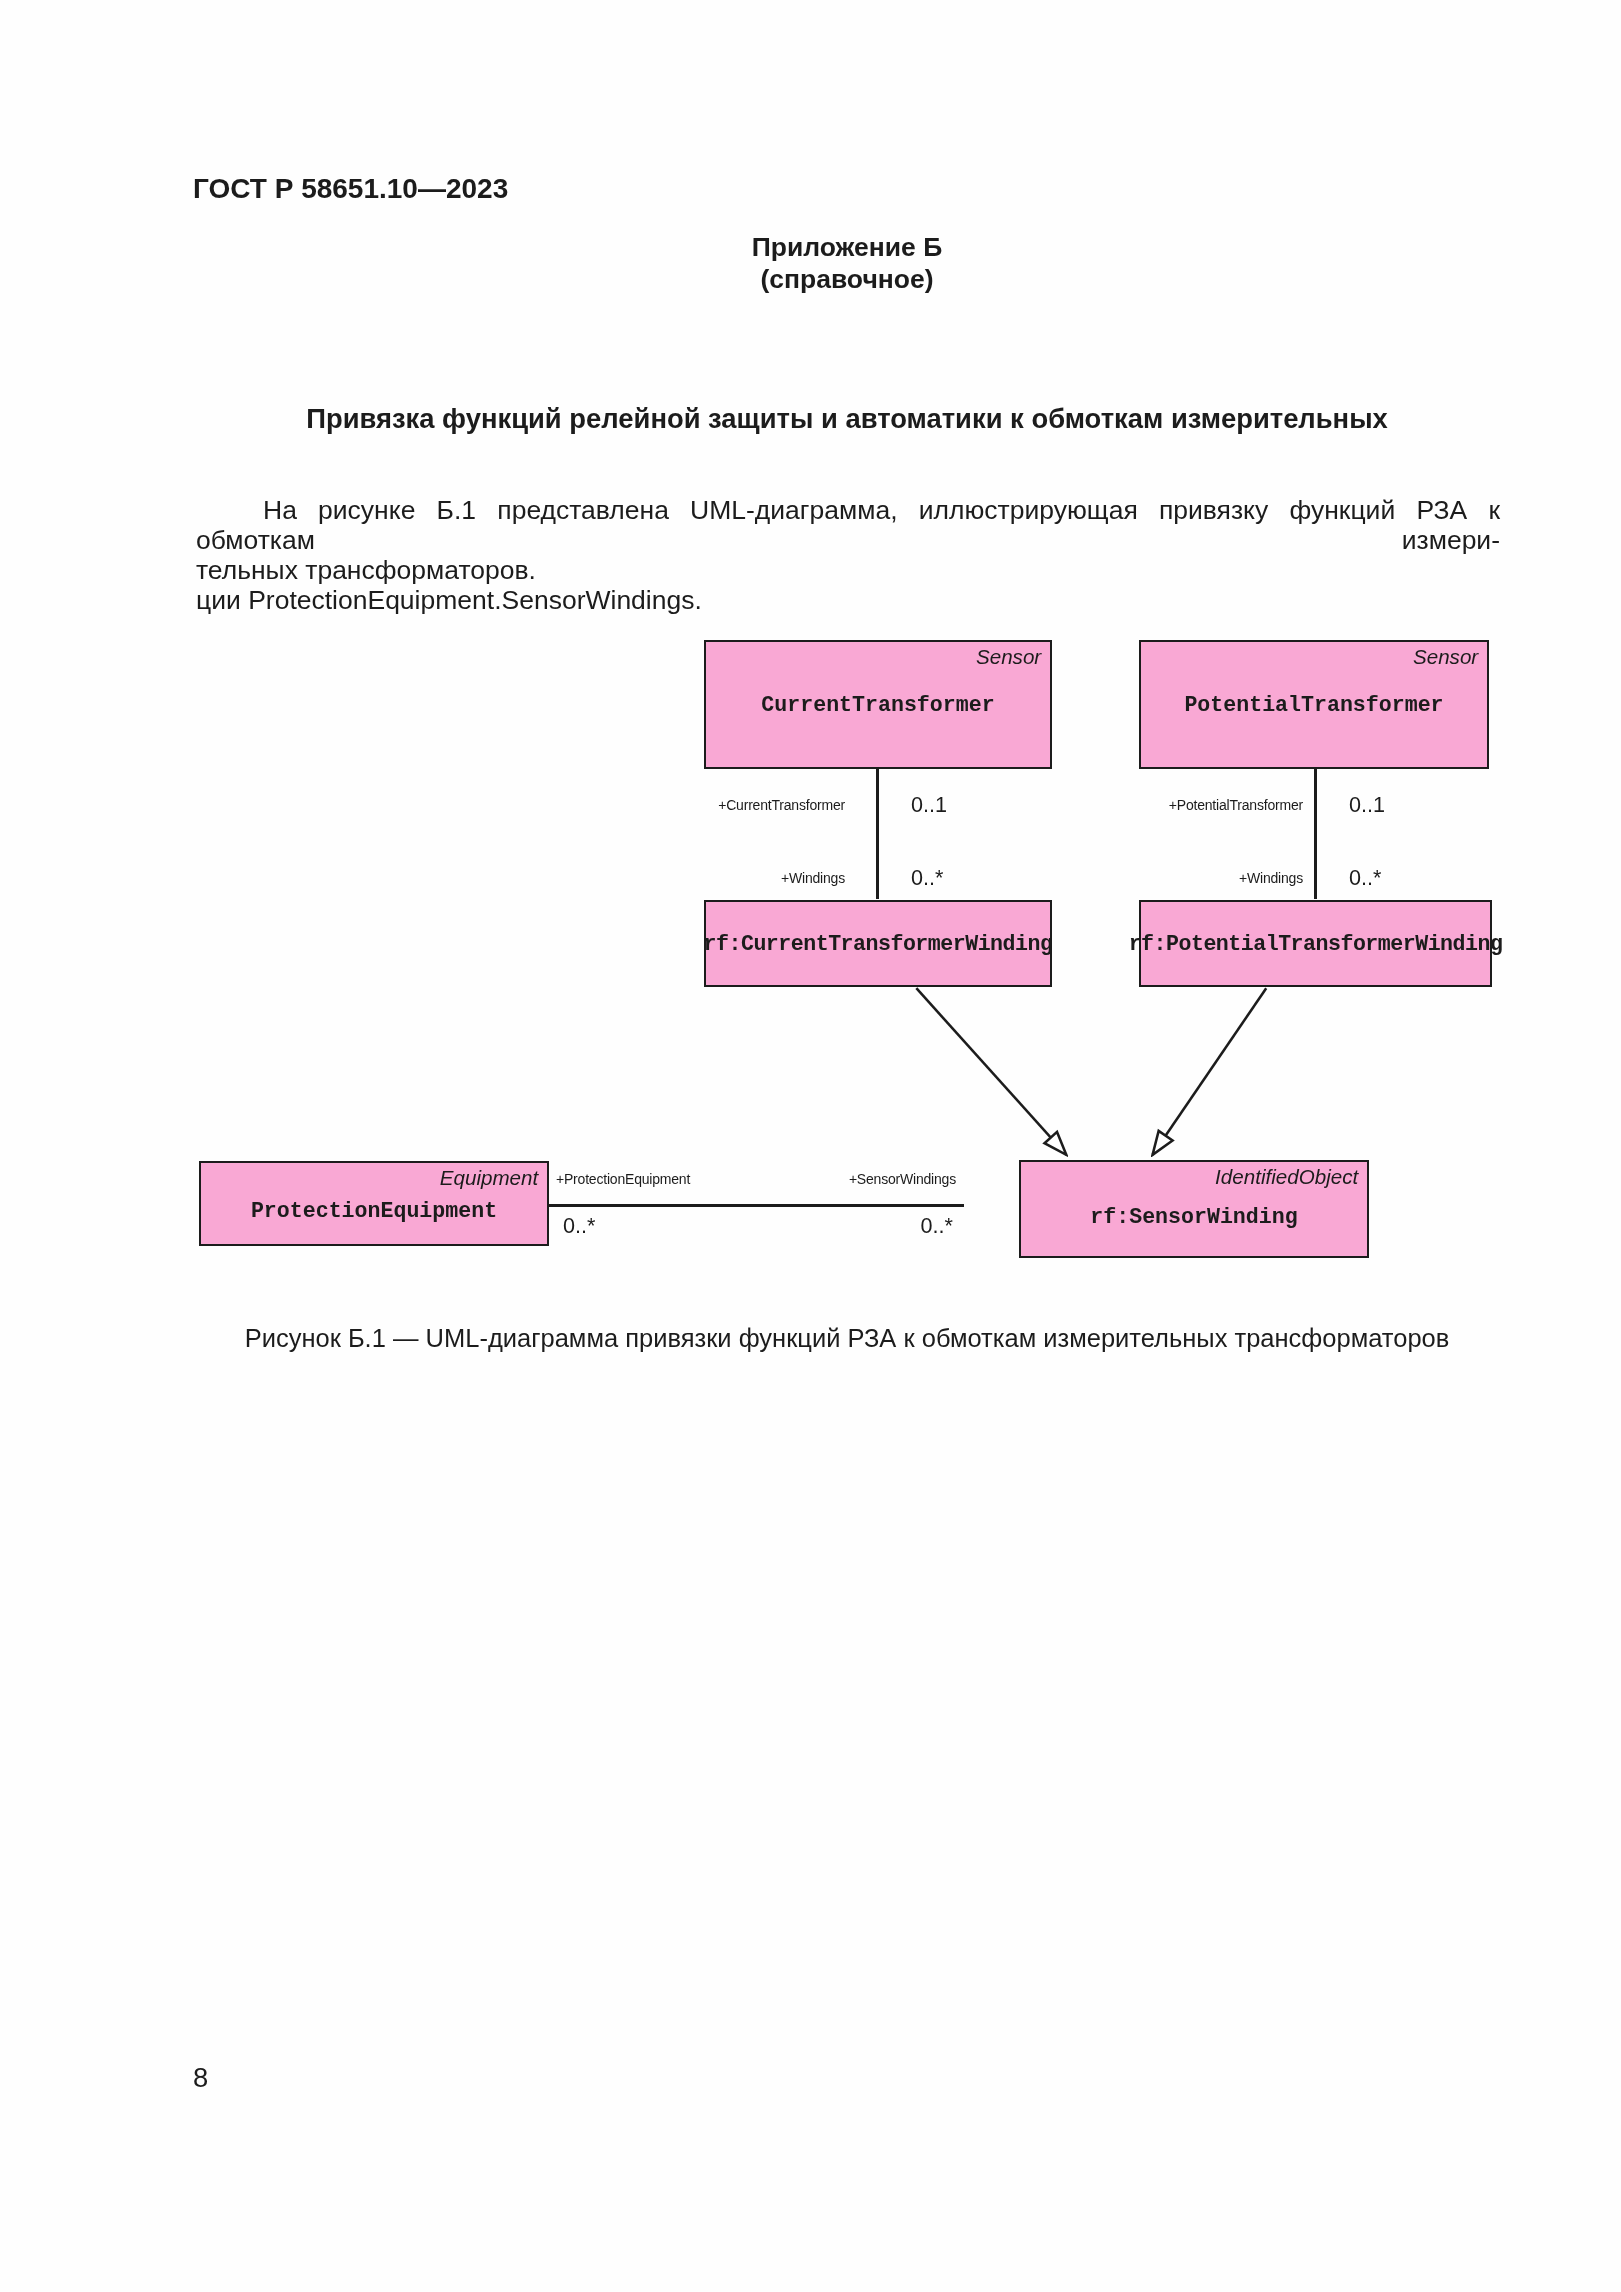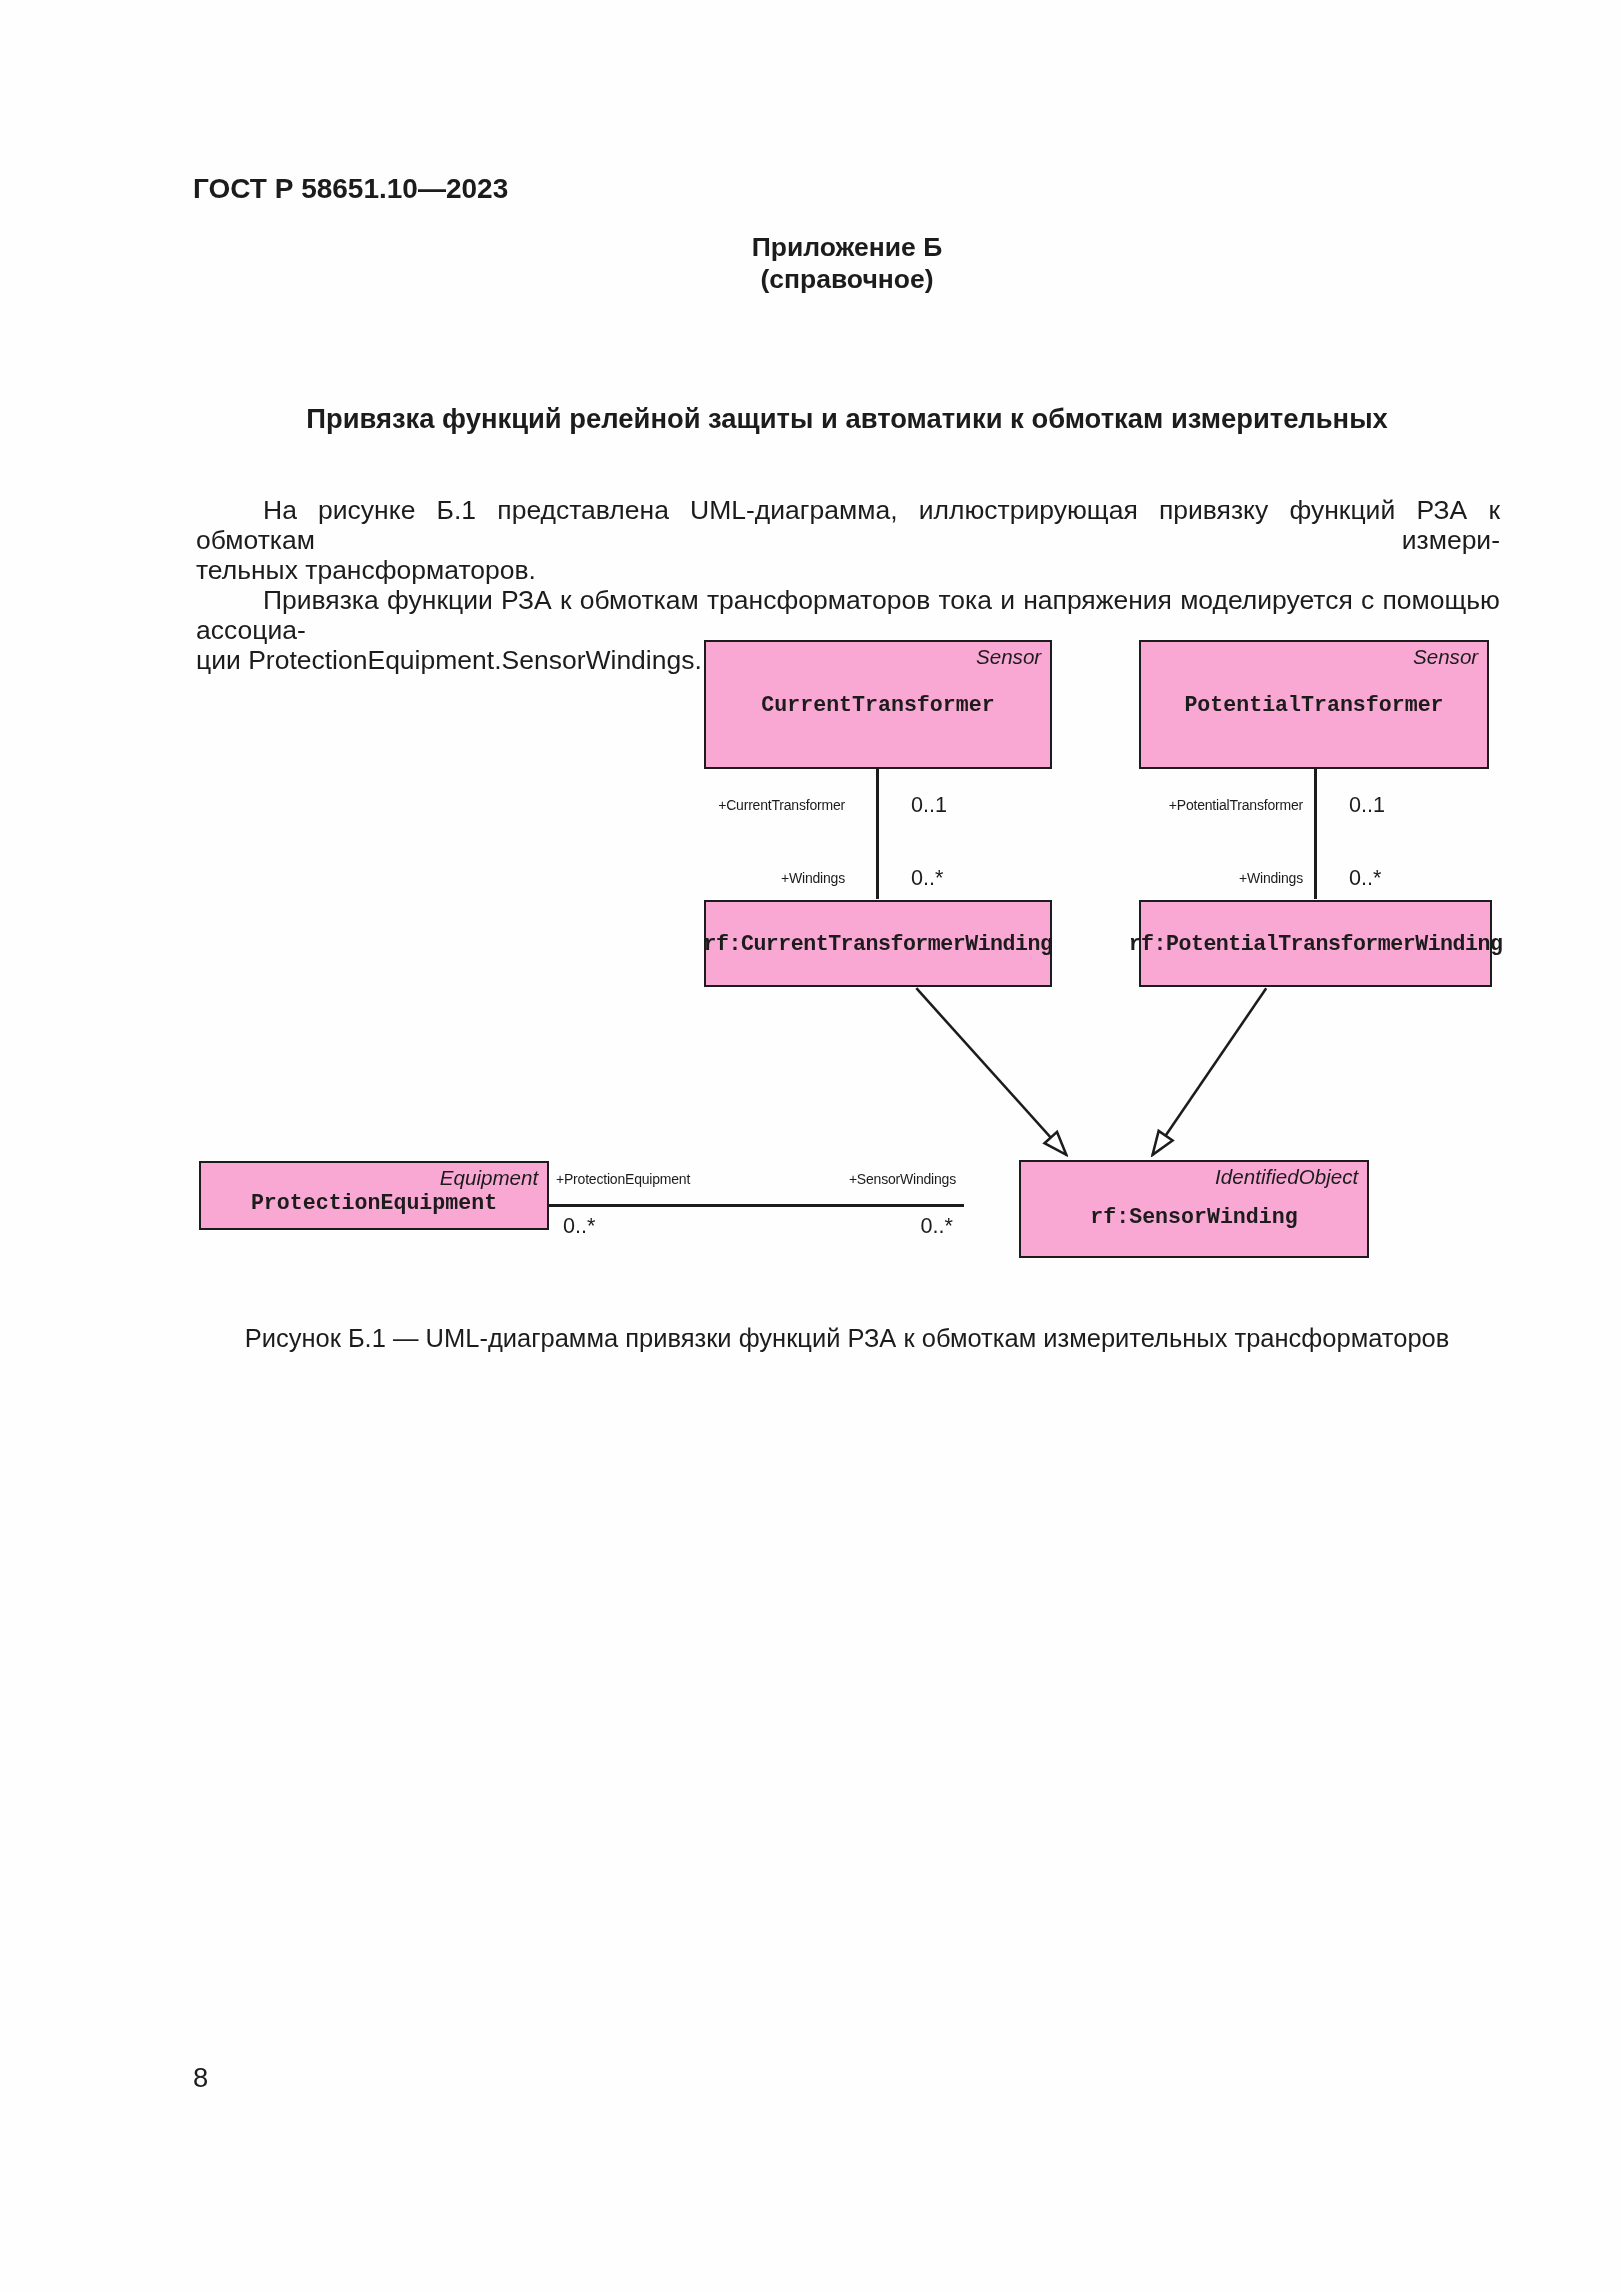--- a/index.html
+++ b/index.html
@@ -49,21 +49,21 @@
   }
   .uml-box .cls-name{
     font-size:21.6px;font-weight:bold;white-space:nowrap;font-family:Liberation Mono, monospace;
   }
   .uml-box.name-low .cls-name{padding-top:15.7px;}
   .uml-box.tight .cls-name{letter-spacing:-0.5px;}
   .box-ct {left:704px; top:640px; width:348px;height:129px;}
   .box-pt {left:1139px;top:640px; width:350px;height:129px;}
   .box-ctw{left:704px; top:900px; width:348px;height:87px;}
   .box-ptw{left:1139px;top:900px; width:353px;height:87px;}
-  .box-pe {left:199px; top:1161px;width:350px;height:69px;}
+  .box-pe {left:199px; top:1161px;width:350px;height:85px;}
   .box-sw {left:1019px; top:1160px;width:350px;height:98px;}
   .conn{position:absolute;background:#1c1c1c;}
   .vline-ct{left:876px; top:769px; width:2.9px;height:130px;}
   .vline-pt{left:1314px;top:769px; width:2.9px;height:130px;}
   .hline-pe{left:549px; top:1204px;width:415px;height:2.9px;}
   .assoc-label{
     position:absolute;font-size:14px;line-height:24.5px;white-space:nowrap;
     letter-spacing:-0.2px;
   }
   .mult{font-size:21.6px;letter-spacing:0;}
@@ -92,21 +92,20 @@
   <div class="center-block appendix-title">Приложение Б</div>
   <div class="center-block appendix-subtitle">(справочное)</div>
 
   <div class="center-block section-title">
     <div>Привязка функций релейной защиты и автоматики к обмоткам измерительных</div>
   </div>
 
   <div class="body-text">
     <div class="body-line indent justify">На рисунке Б.1 представлена UML-диаграмма, иллюстрирующая привязку функций РЗА к обмоткам измери-</div>
     <div class="body-line">тельных трансформаторов.</div>
-    <div class="body-line indent justify">Привязка функции РЗА к обмоткам трансформаторов тока и напряжения моделируется с помощью ассоциа-</div>
     <div class="body-line">ции ProtectionEquipment.SensorWindings.</div>
   </div>
 
   <div>
 
     <div class="conn vline-ct"></div>
     <div class="conn vline-pt"></div>
     <div class="conn hline-pe"></div>
 
     <svg class="gen-arrows" width="1621" height="2293" viewBox="0 0 1654 2339">

